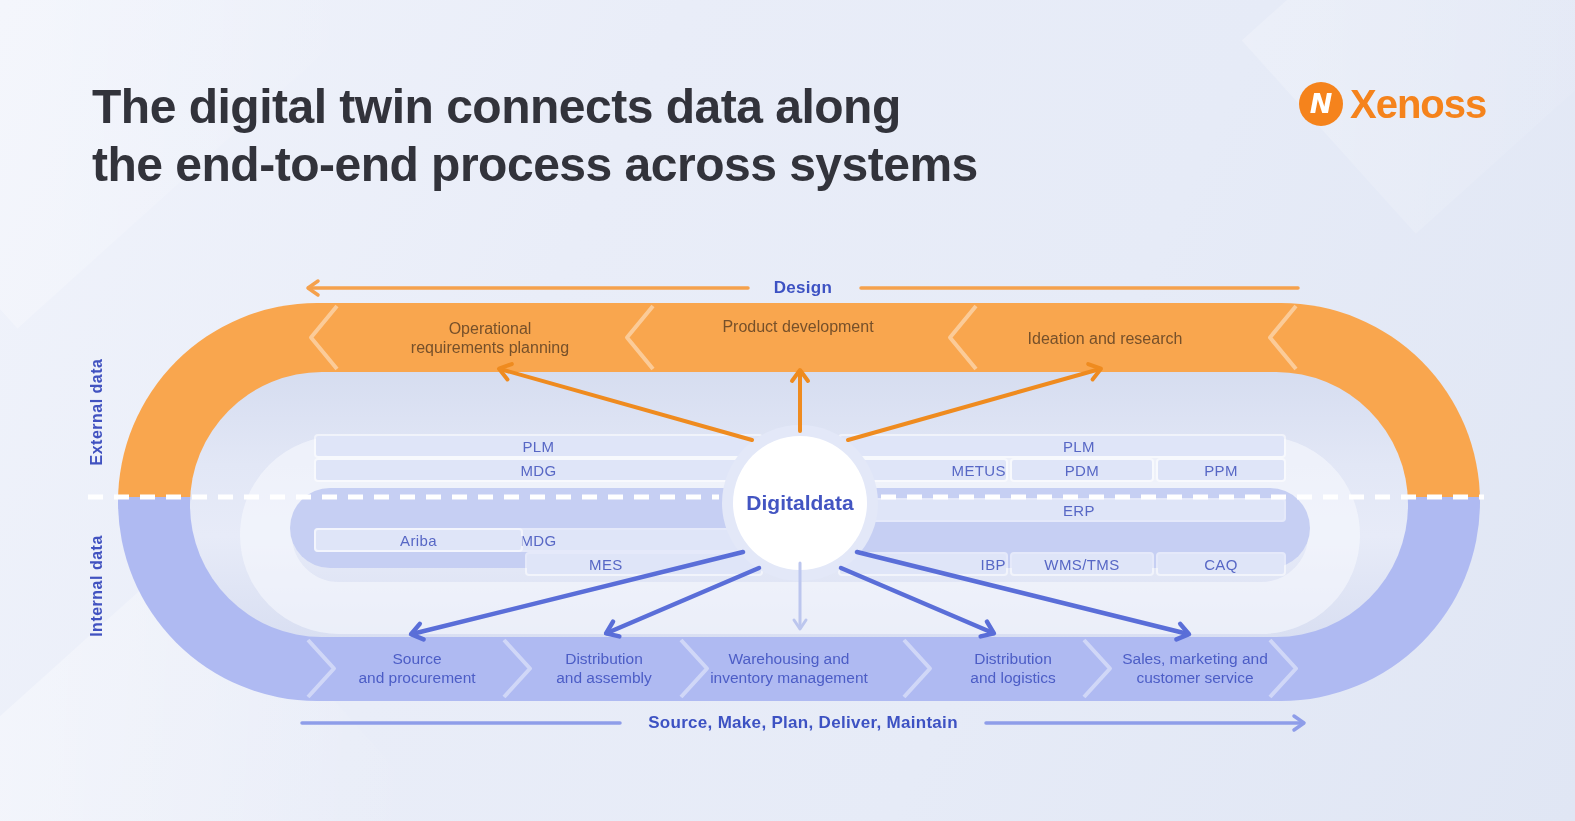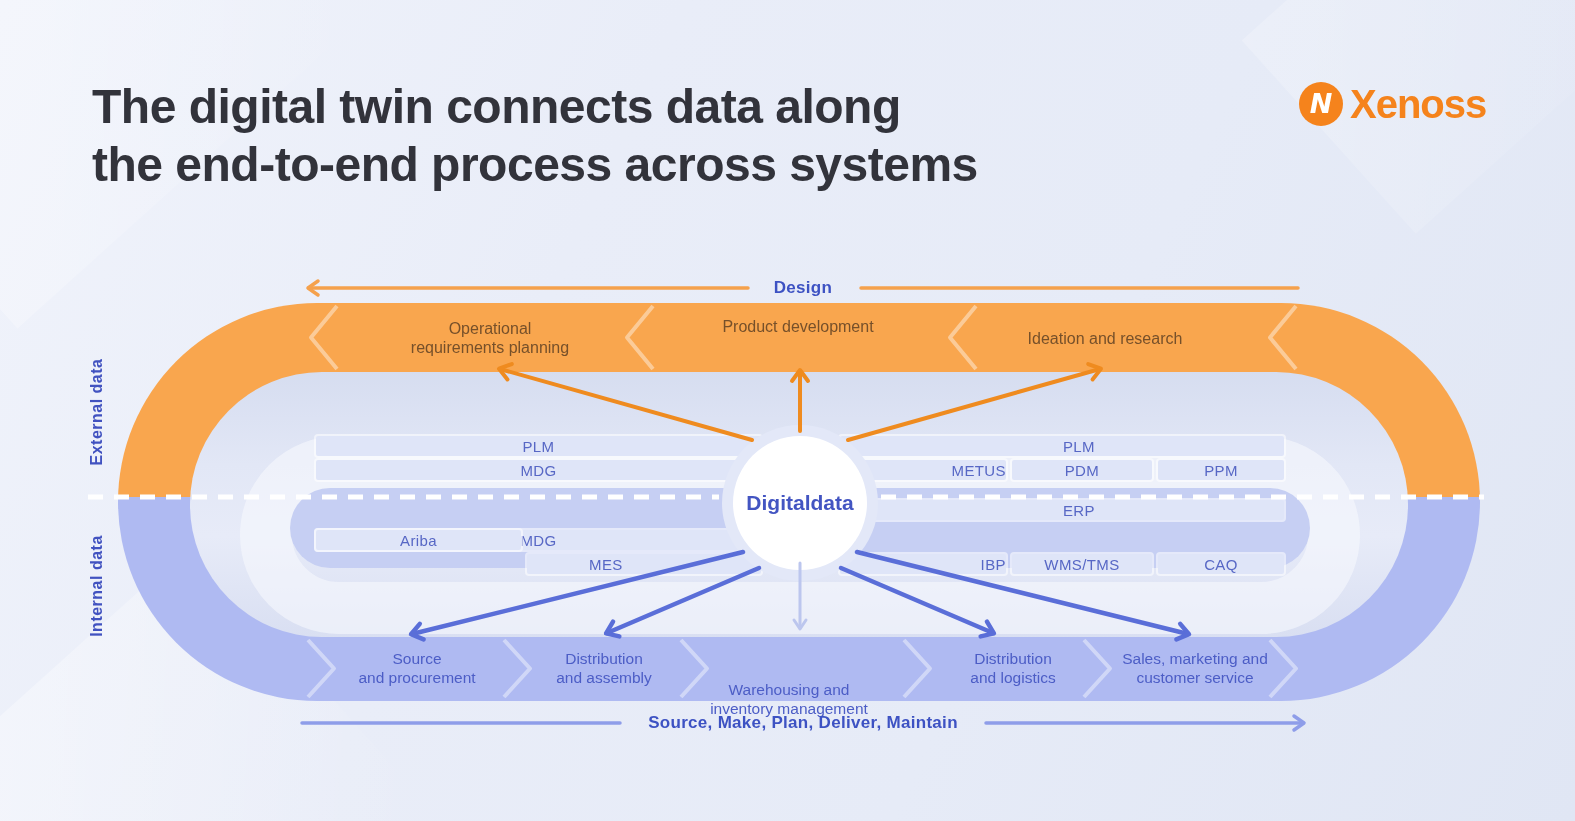--- a/index.html
+++ b/index.html
@@ -150,21 +150,21 @@
   </div>
 
   <div class="seg seg-top" style="left:1105px;top:338px;">
     <div>Ideation and research</div>
     <div></div>
   </div>
   <div class="seg seg-bottom" style="left:604px;top:668px;width:200px;">
     <div>Distribution</div>
     <div>and assembly</div>
   </div>
-  <div class="seg seg-bottom" style="left:789px;top:699px;width:240px;">
+  <div class="seg seg-bottom" style="left:789px;top:668px;width:240px;">
     <div>Warehousing and</div>
     <div>inventory management</div>
   </div>
   <div class="seg seg-bottom" style="left:1013px;top:668px;width:200px;">
     <div>Distribution</div>
     <div>and logistics</div>
   </div>
   <div class="seg seg-bottom" style="left:1195px;top:668px;width:230px;">
     <div>Sales, marketing and</div>
     <div>customer service</div>

